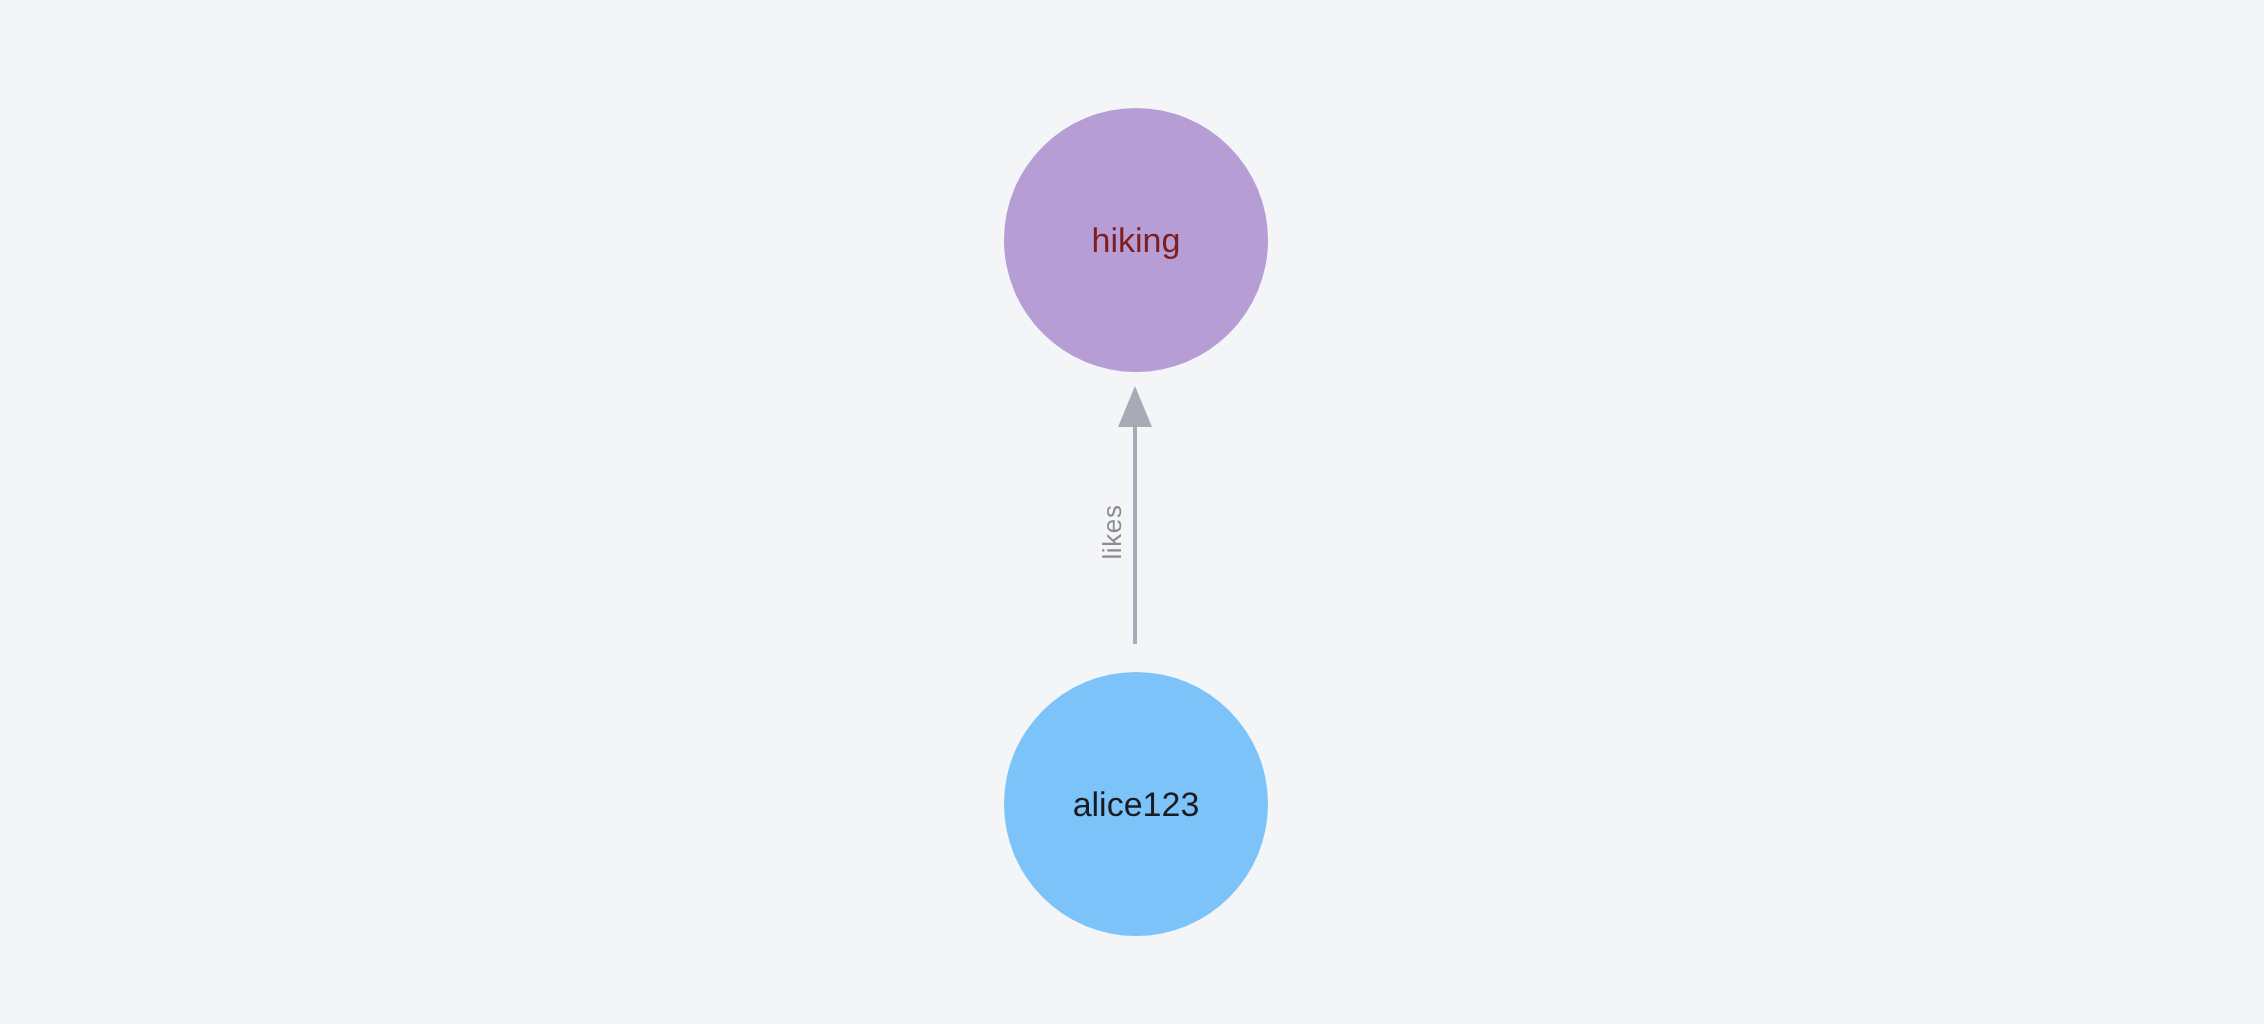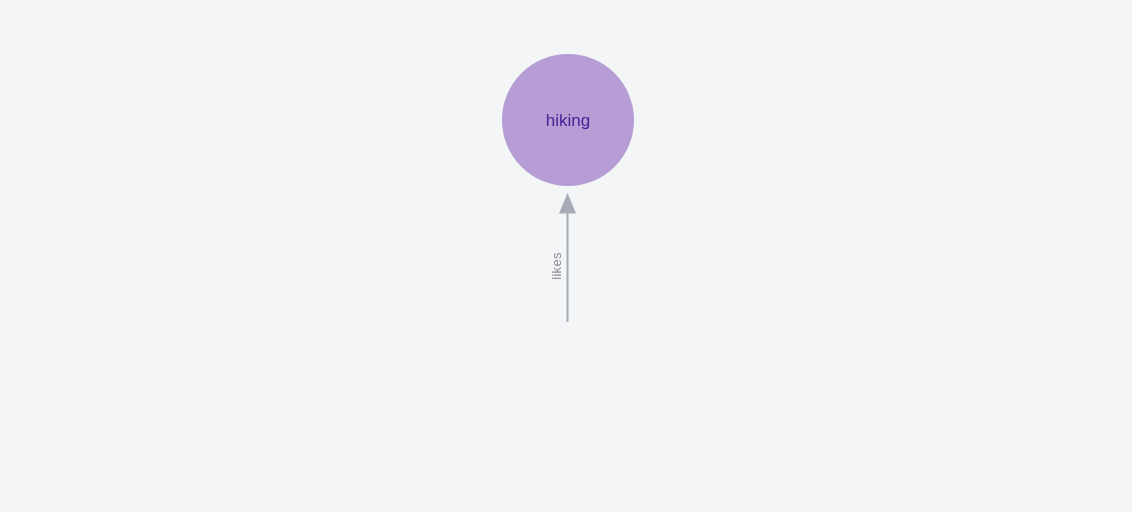--- a/index.html
+++ b/index.html
@@ -52,18 +52,21 @@
 
 <div class="canvas" style="background-color: rgb(244, 245, 246);">
 
   <svg class="edge-svg">
     <line x1="567.5" y1="322" x2="567.5" y2="206" stroke-width="2" style="stroke: rgb(166, 171, 181);"></line>
     <polygon points="567.5,193 559,213.5 576,213.5" style="fill: rgb(166, 171, 181);"></polygon>
   </svg>
 
   <div class="edge-label" style="color: rgb(139, 140, 145);">likes</div>
 
-  <div class="node node--hiking" style="background-color: rgb(183, 157, 214); color: #4c1d95; justify-content: center;">
+  <div class="node node--hiking" style="background-color: rgb(183, 157, 214); color: #7f1d1d; justify-content: center;">
     <span>hiking</span>
   </div>
 
+  <div class="node node--alice" style="background-color: rgb(124, 195, 250); color: rgb(26, 27, 32);">
+    <span>alice123</span>
+  </div>
 
 </div>
 
 </body></html>

